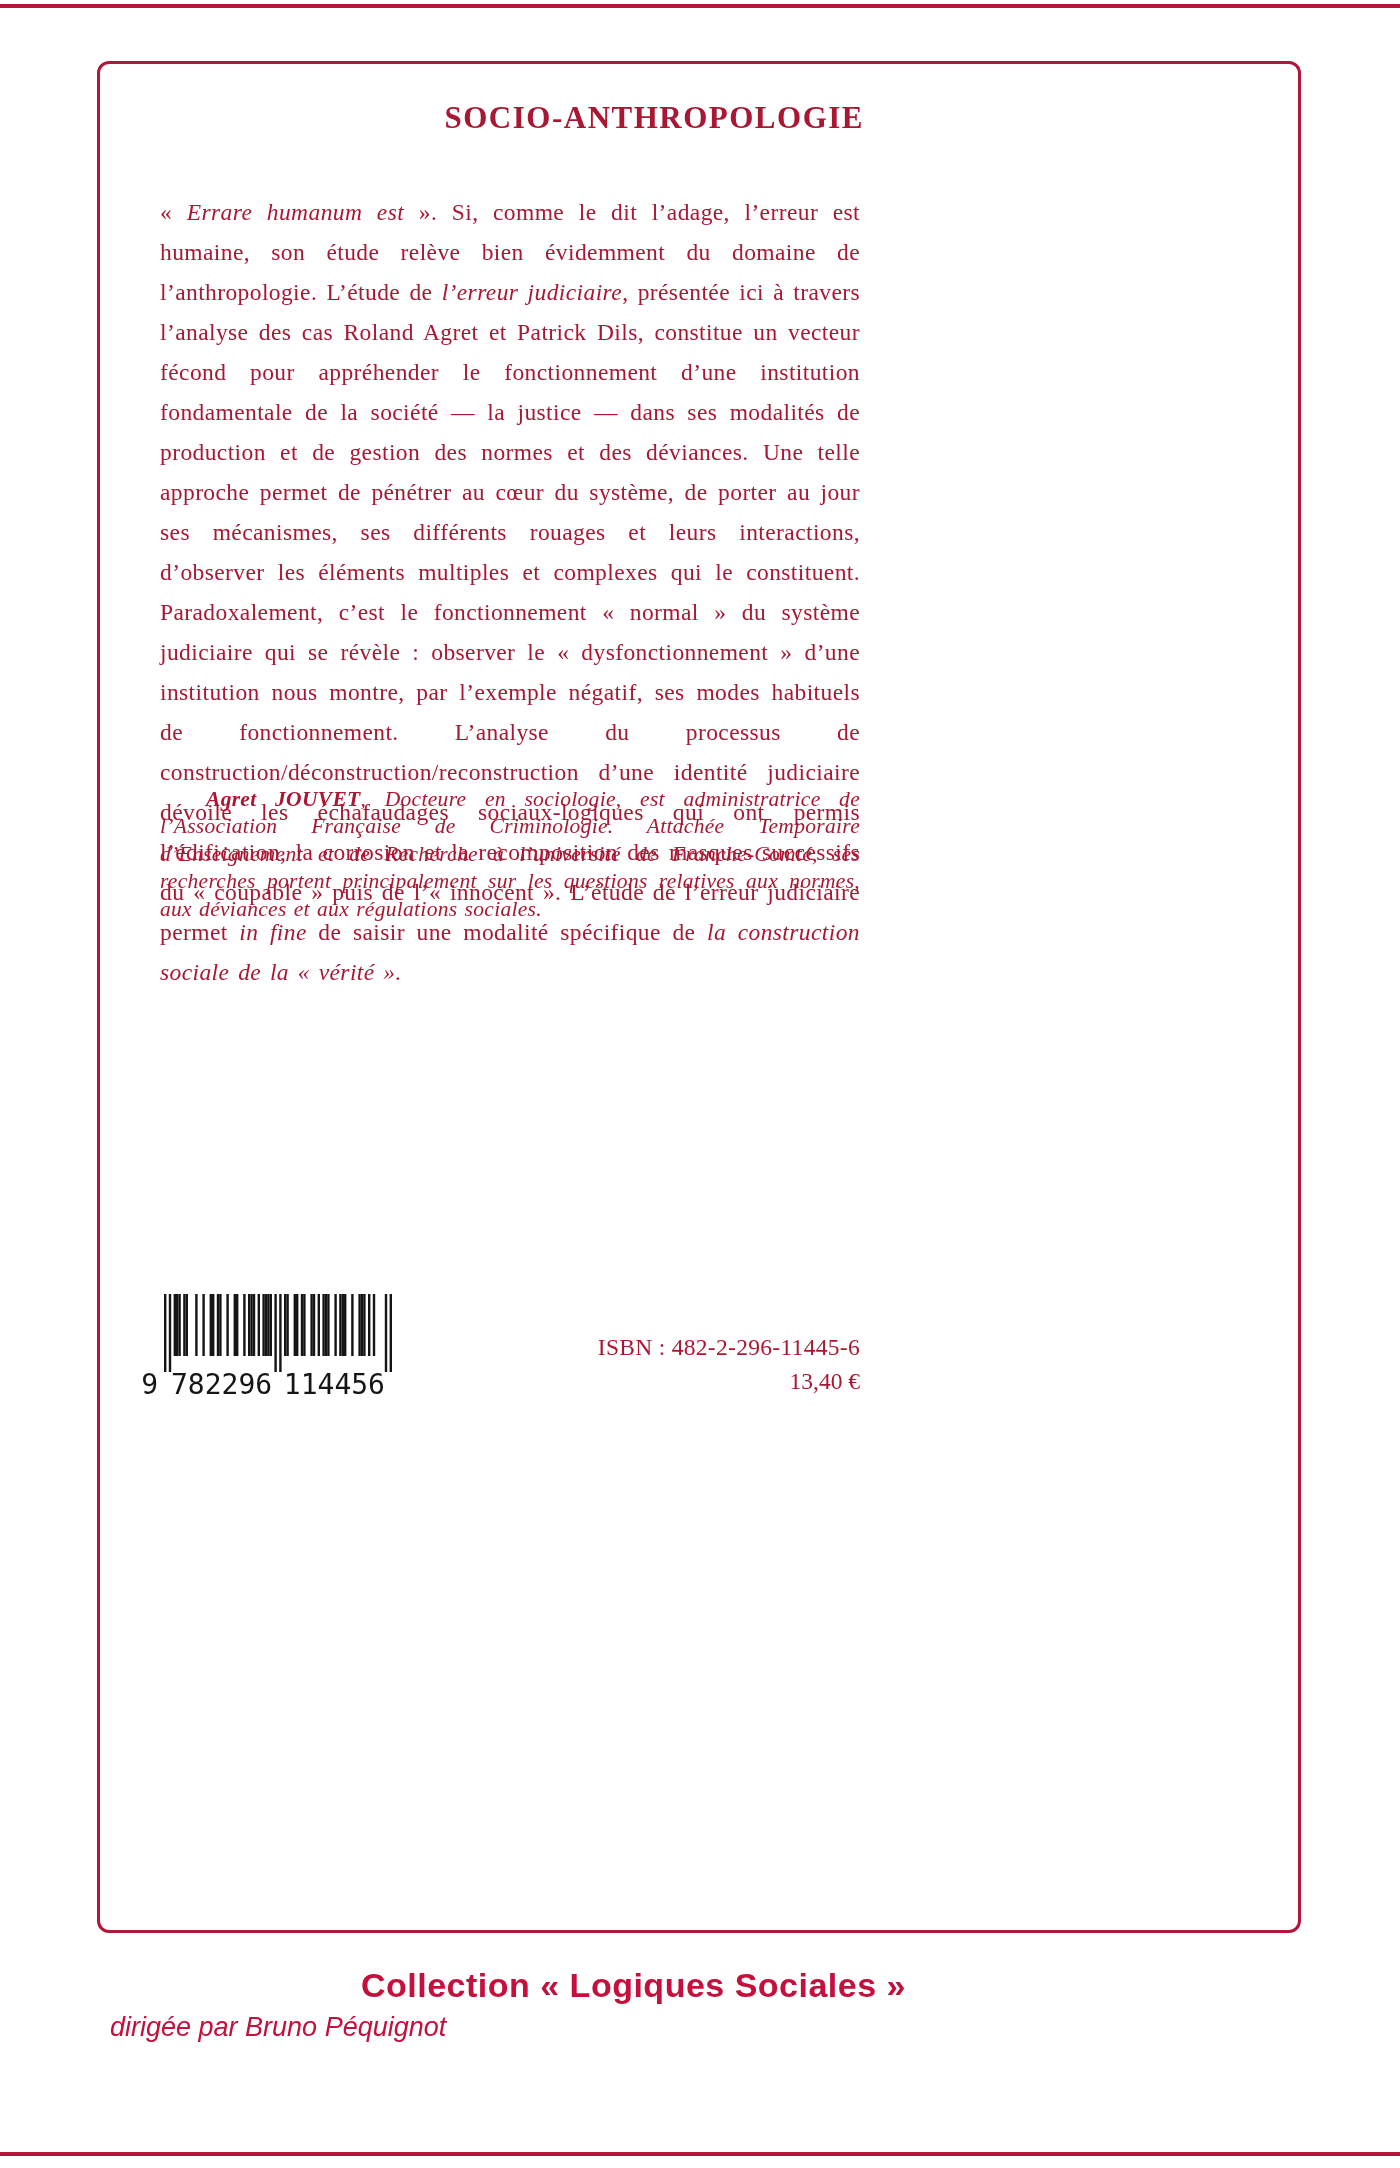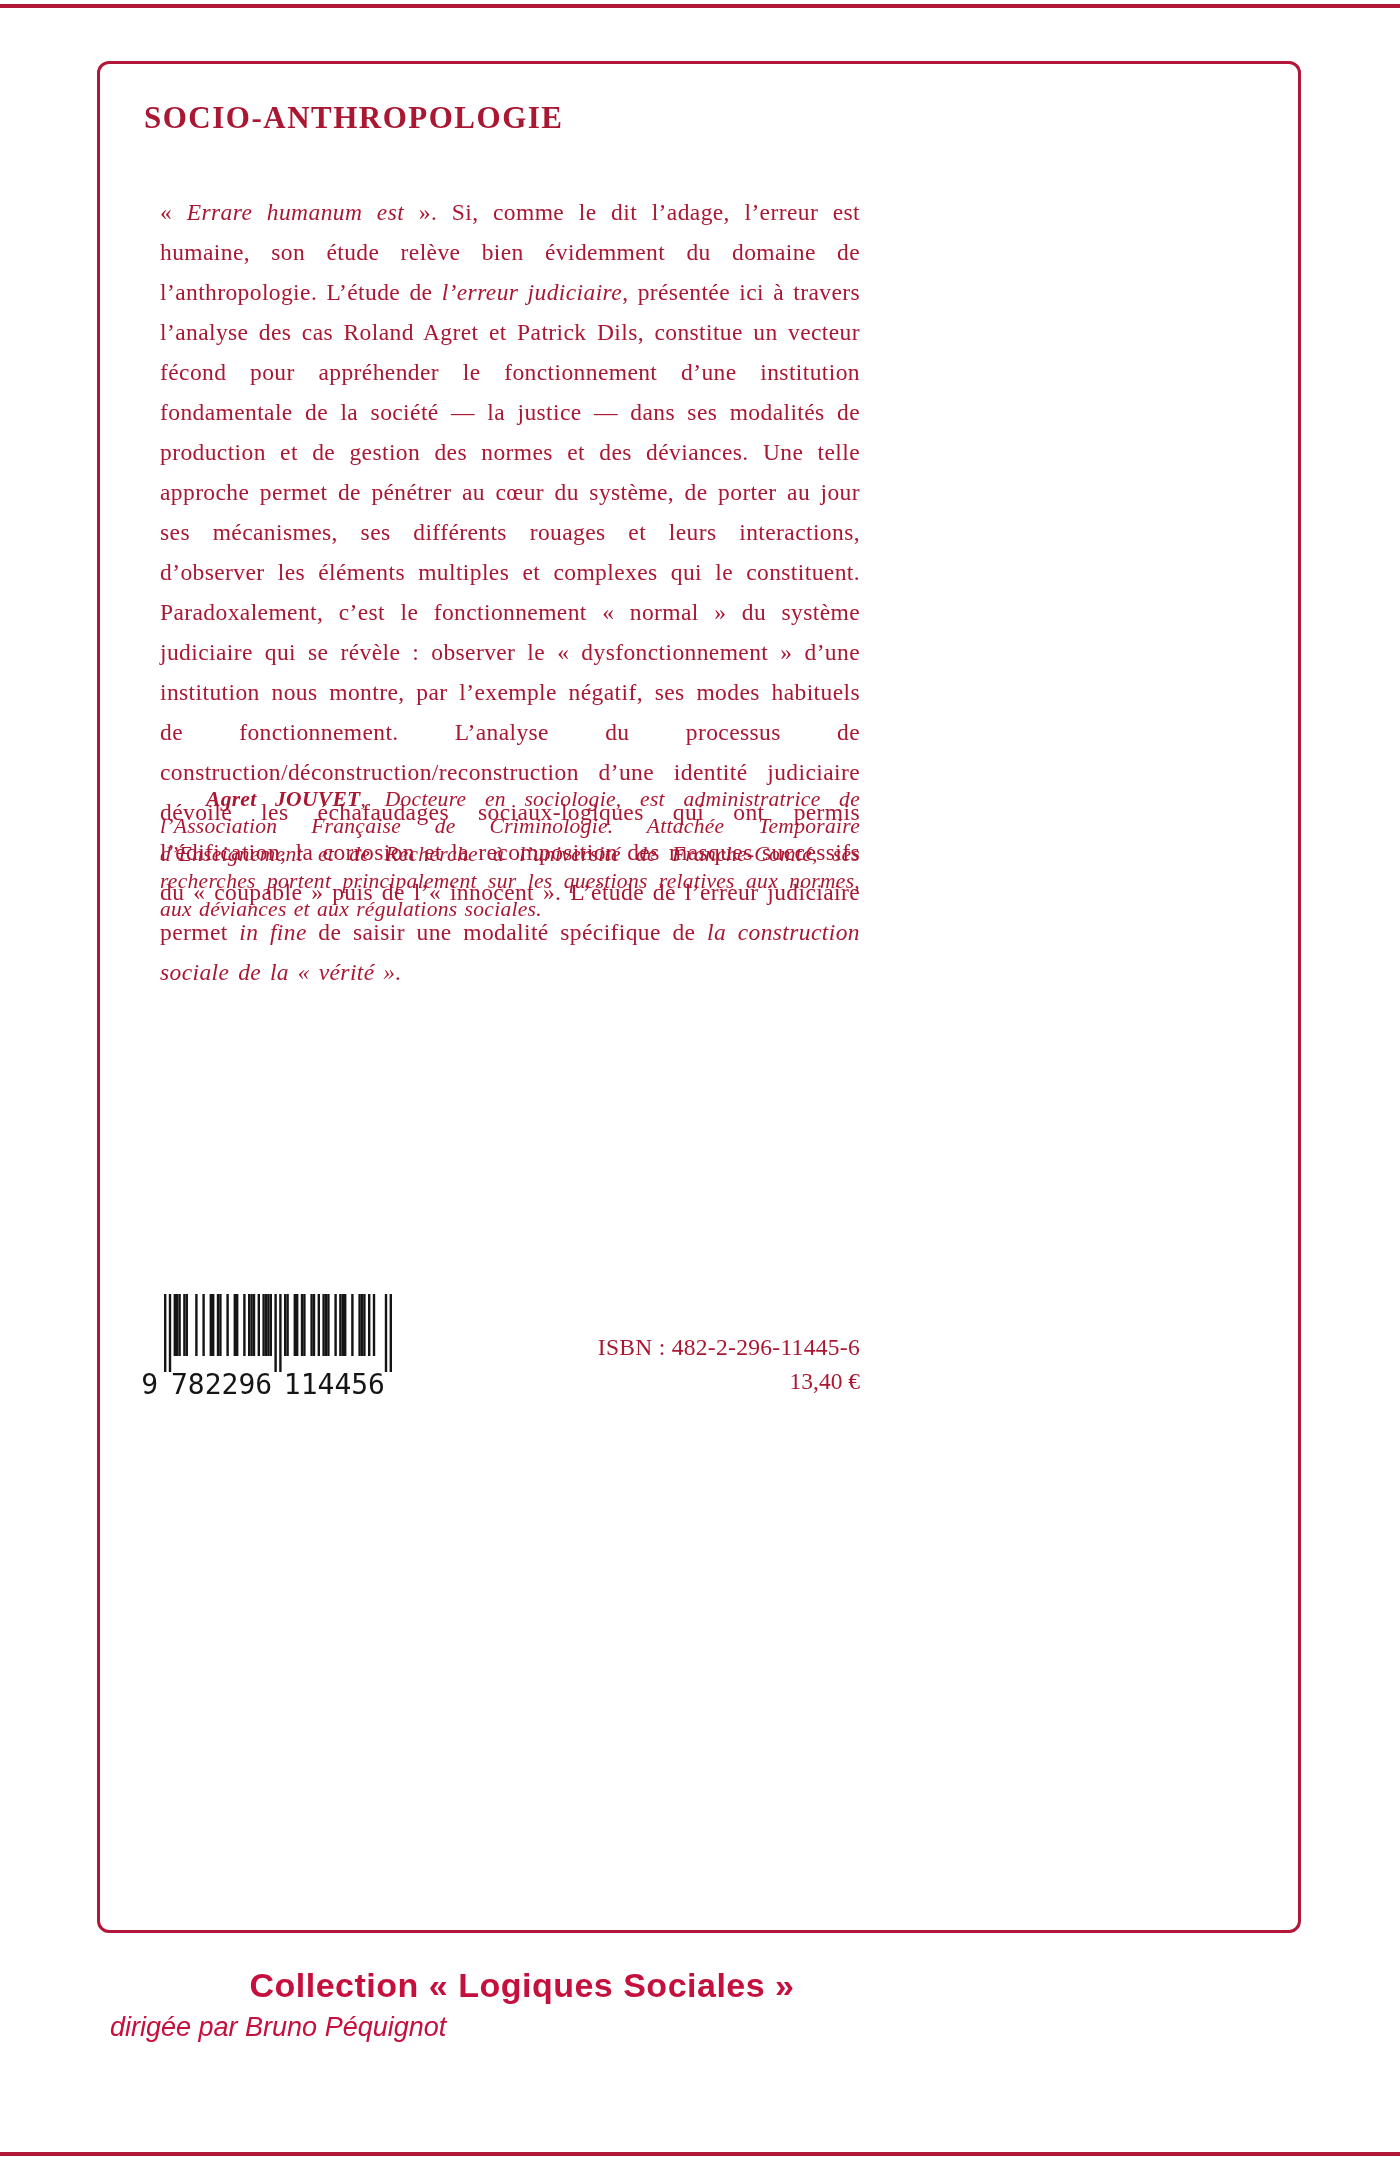--- a/index.html
+++ b/index.html
@@ -8,21 +8,21 @@
     font-family:"Liberation Serif",serif;color:var(--body-text,#aa1733);
   }
   .rule{position:absolute;left:0;width:1400px;height:4px;background:var(--accent,#b2173a);}
   .rule.top{top:4px;}
   .rule.bottom{top:2152px;}
   .frame{
     position:absolute;left:97px;top:61px;width:1198px;height:1866px;
     border:3px solid var(--accent,#b2173a);border-radius:12px;
   }
   .title{
-    position:absolute;left:144px;top:99px;width:700px;text-align:left;
+    position:absolute;left:164px;top:99px;width:700px;text-align:right;
     font-weight:bold;font-size:31px;line-height:38px;letter-spacing:1.5px;
     color:var(--title,#aa1733);
   }
   .synopsis{
     position:absolute;left:160px;top:192px;width:700px;margin:0;
     font-size:23.5px;line-height:40px;text-align:justify;
     letter-spacing:0.4px;word-spacing:2.5px;color:var(--body-text,#aa1733);
   }
   .it{font-style:italic;}
   .bd{font-weight:bold;}
@@ -36,21 +36,21 @@
   .bc-digits{font-family:"DejaVu Sans Mono",monospace;font-size:28px;fill:var(--barcode,#151515);}
   .isbn{
     position:absolute;left:460px;top:1334px;width:400px;text-align:right;
     font-size:23.5px;letter-spacing:0.3px;color:var(--body-text,#aa1733);
   }
   .price{
     position:absolute;left:460px;top:1368px;width:400px;text-align:right;
     font-size:23.5px;color:var(--body-text,#aa1733);
   }
   .collection{
-    position:absolute;left:122px;top:1966px;width:800px;text-align:center;
+    position:absolute;left:106px;top:1966px;width:800px;text-align:right;
     font-family:"Liberation Sans",sans-serif;font-weight:bold;font-size:34px;
     letter-spacing:0.5px;color:var(--footer,#c50f3c);
   }
   .director{
     position:absolute;left:110px;top:2012px;width:800px;
     font-family:"Liberation Sans",sans-serif;font-style:italic;font-size:27px;
     color:var(--footer,#c50f3c);
   }
 </style>
 </head>

